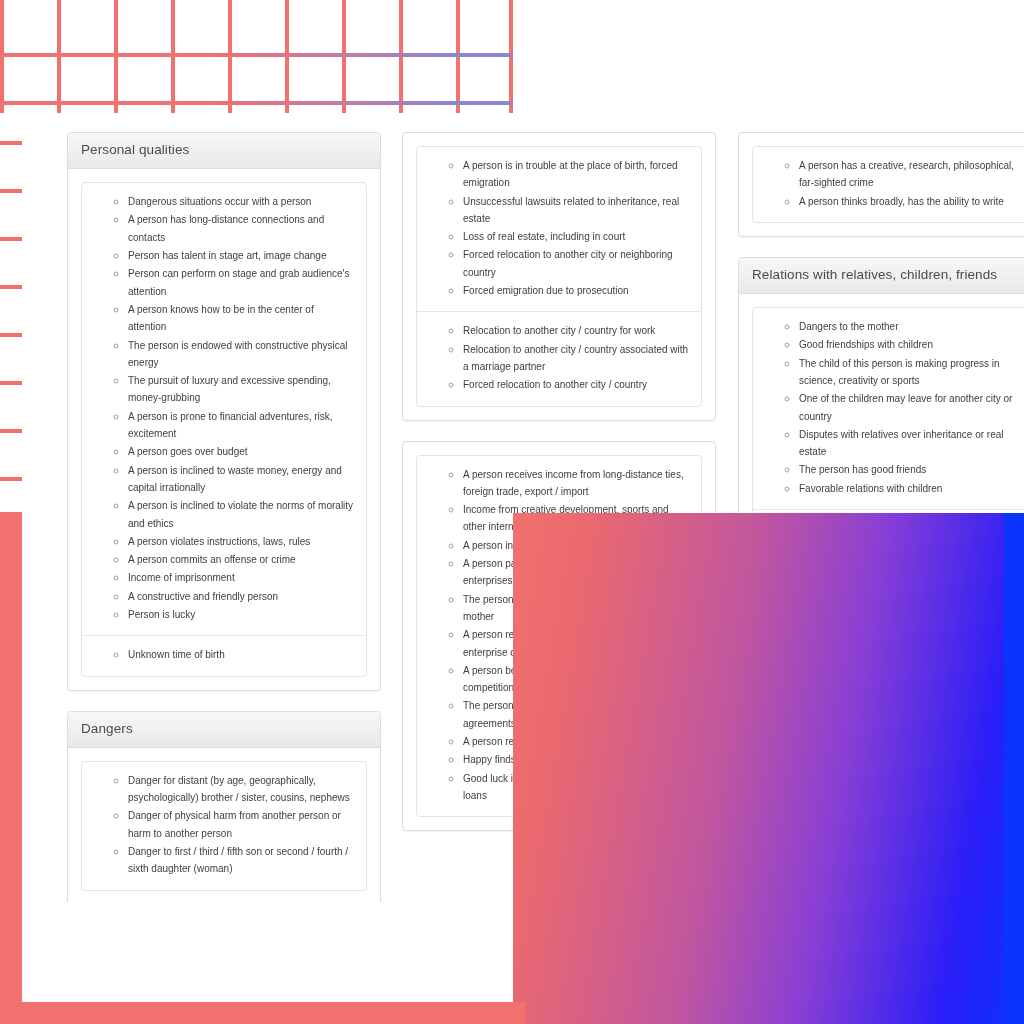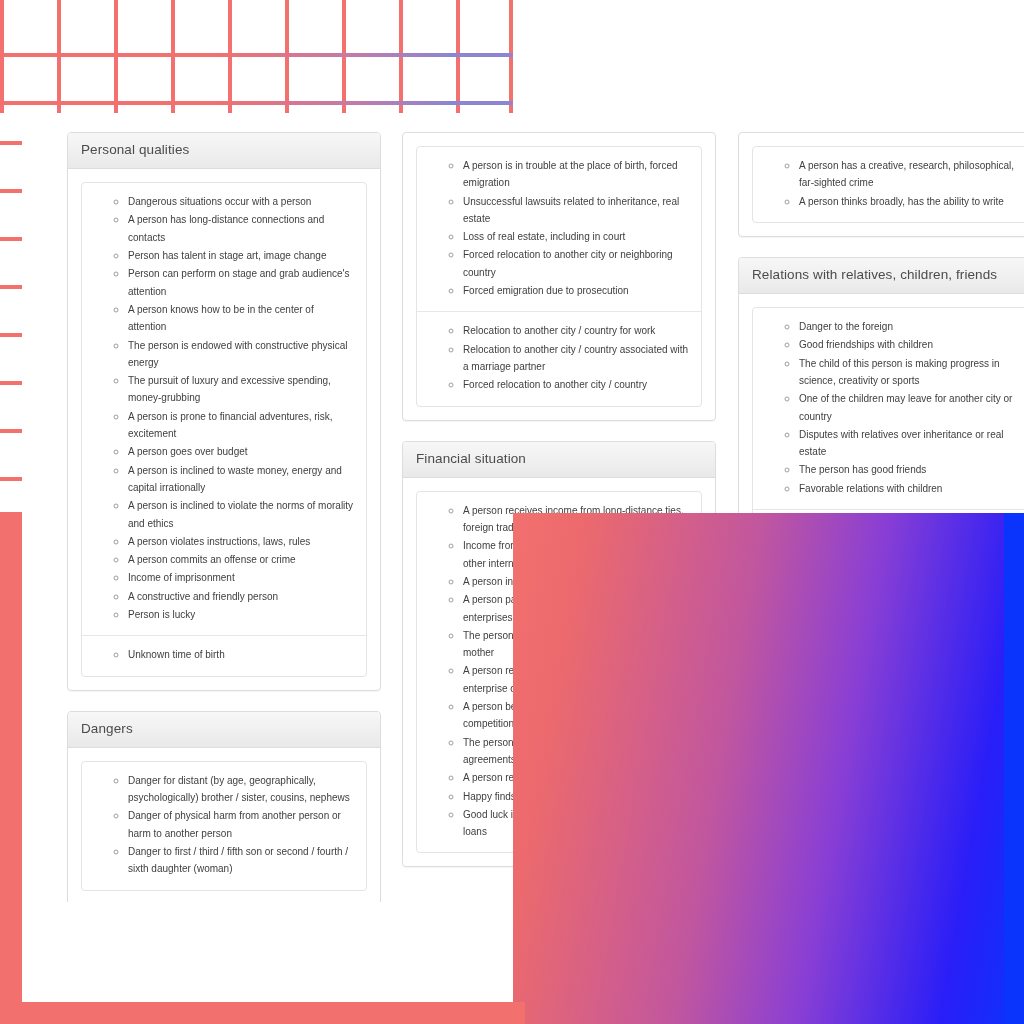--- a/index.html
+++ b/index.html
@@ -287,23 +287,20 @@
               <ul class="items">
                 <li>Relocation to another city / country for work</li>
                 <li>Relocation to another city / country associated with a marriage partner</li>
                 <li>Forced relocation to another city / country</li>
               </ul>
             </div>
           </div>
         </div>
       </div>
       <div class="panel">
-        <div class="panel-heading">
-          <div class="panel-title">Financial situation</div>
-        </div>
         <div class="panel-body">
           <div class="inner-card">
             <div class="group">
               <ul class="items">
                 <li>A person receives income from long-distance ties, foreign trade, export / import</li>
                 <li>Income from creative development, sports and other international events</li>
                 <li>A person invests money successfully</li>
                 <li>A person participates in large and daring enterprises</li>
                 <li>The person receives an inheritance from the mother</li>
                 <li>A person receives support at the expense of an enterprise or state</li>
@@ -332,21 +329,21 @@
         </div>
       </div>
       <div class="panel">
         <div class="panel-heading">
           <div class="panel-title">Relations with relatives, children, friends</div>
         </div>
         <div class="panel-body">
           <div class="inner-card">
             <div class="group">
               <ul class="items">
-                <li>Danger to the foreign</li>
+                <li>Dangers to the mother</li>
                 <li>Good friendships with children</li>
                 <li>The child of this person is making progress in science, creativity or sports</li>
                 <li>One of the children may leave for another city or country</li>
                 <li>Disputes with relatives over inheritance or real estate</li>
                 <li>The person has good friends</li>
                 <li>Favorable relations with children</li>
               </ul>
             </div>
             <div class="group">
               <ul class="items">

